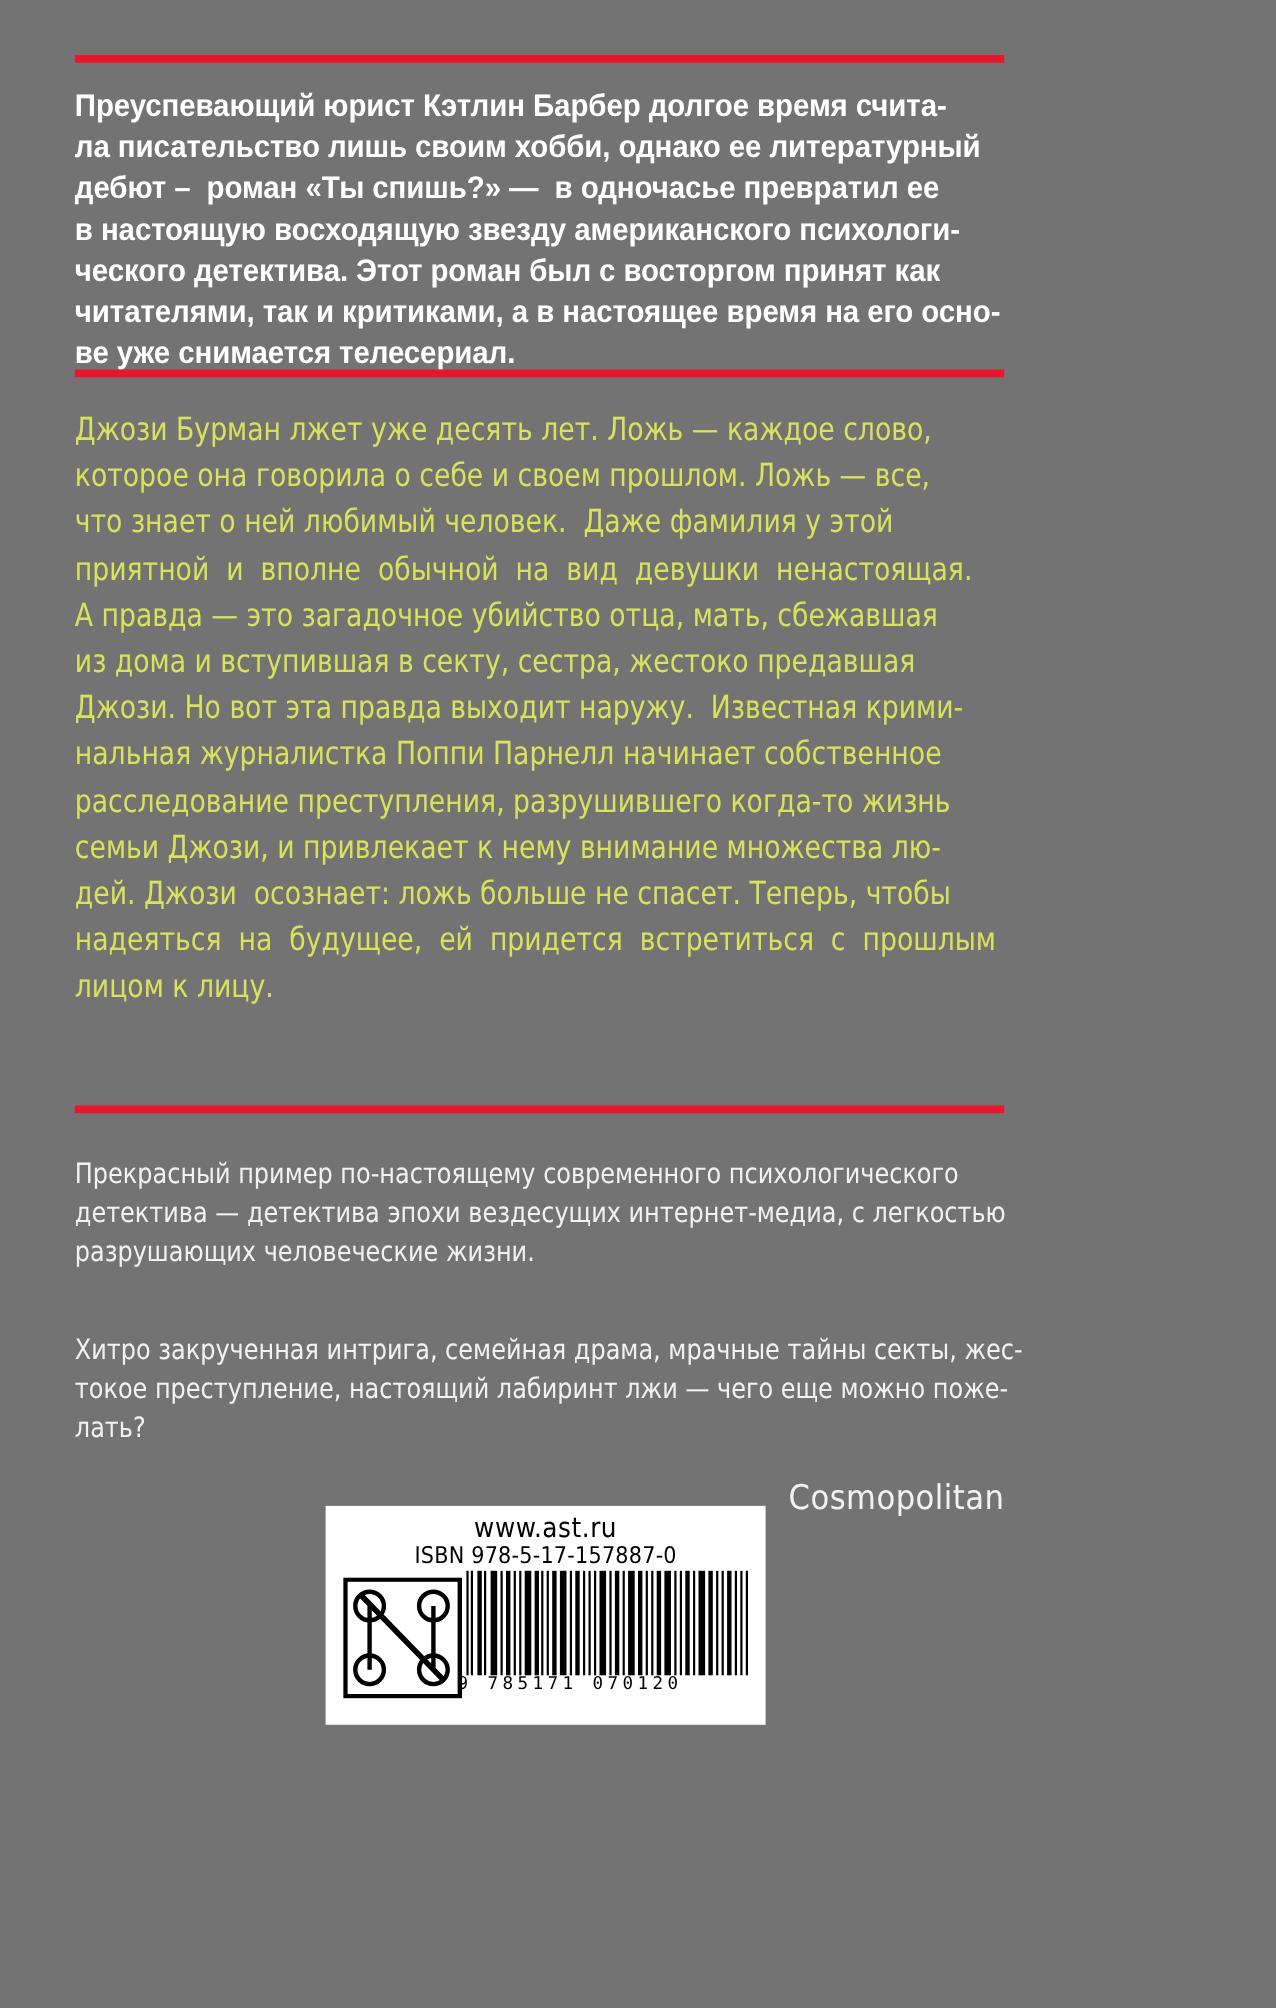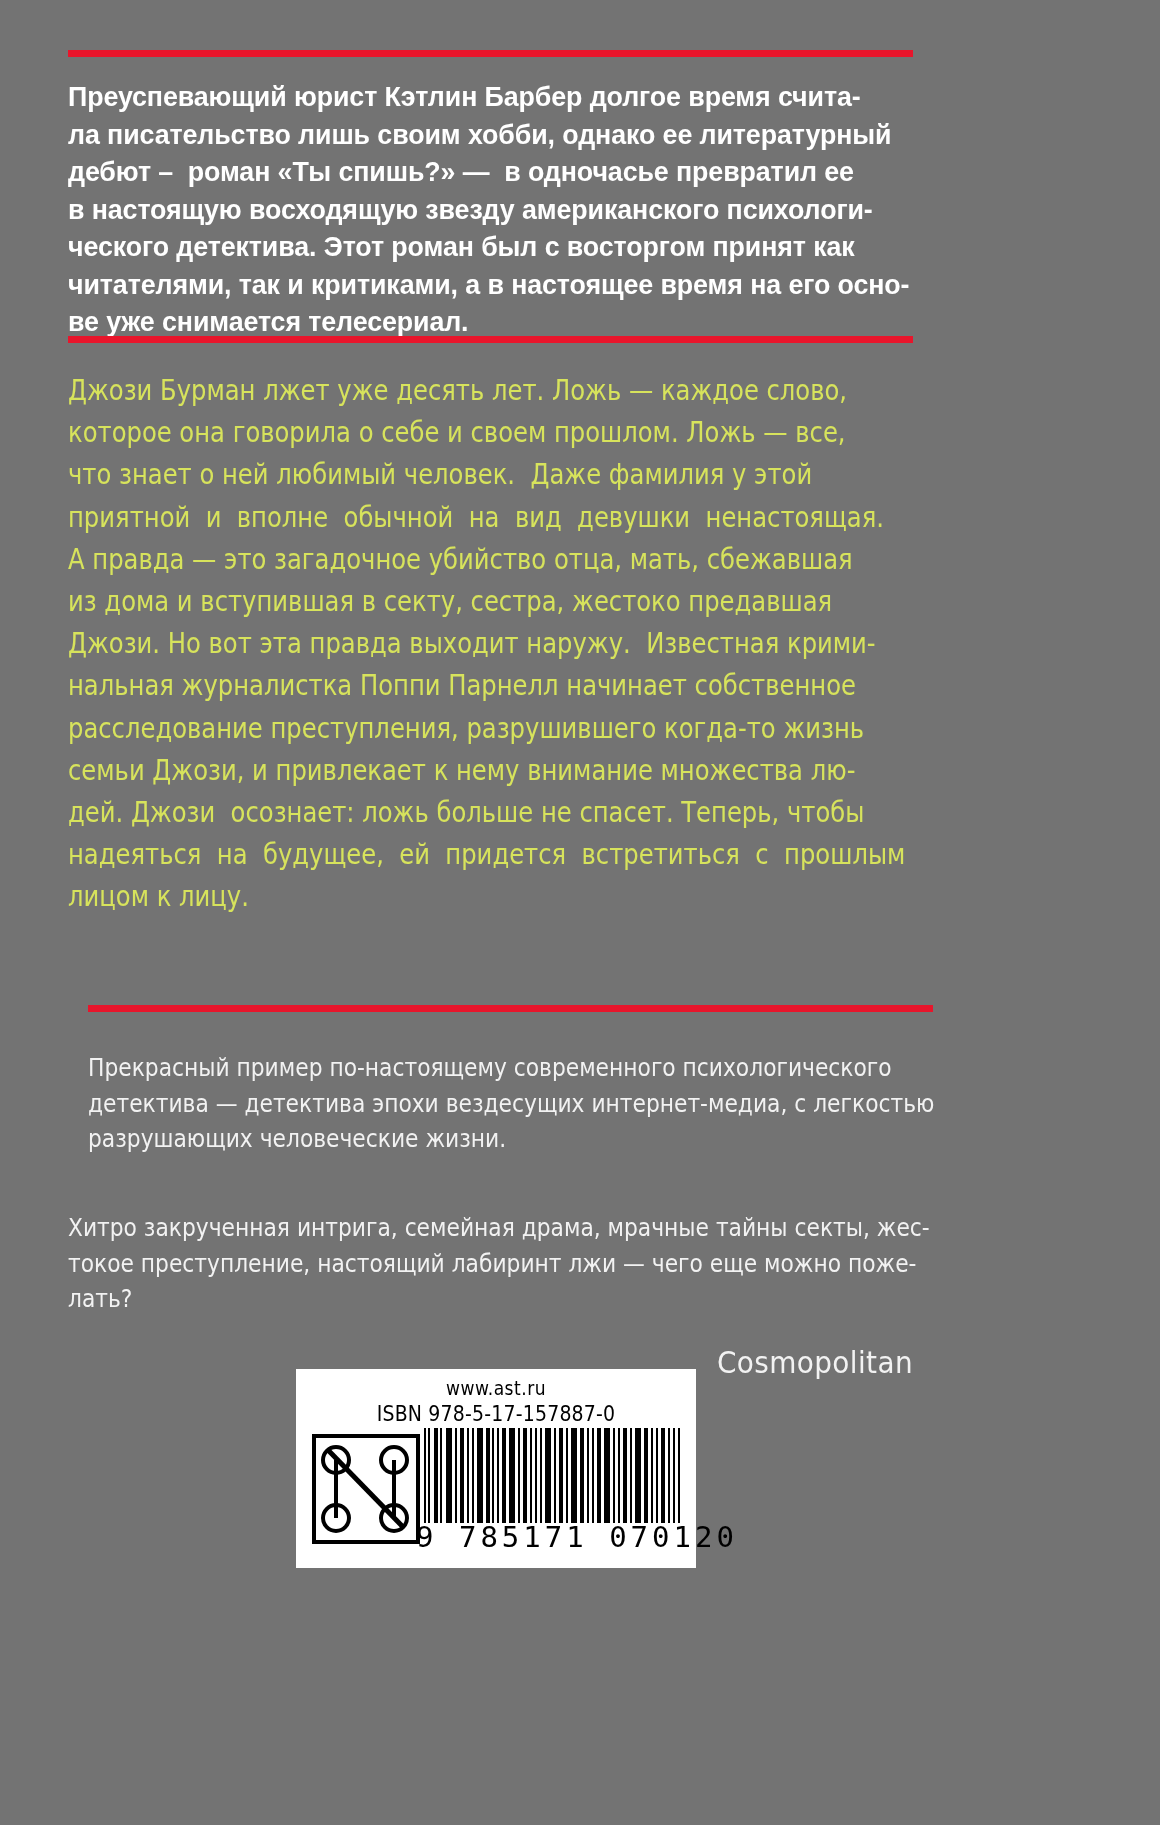--- a/index.html
+++ b/index.html
@@ -55,21 +55,21 @@
     font-weight:normal;
     text-align:justify;
     font-family:"DejaVu Sans Condensed","Liberation Sans",sans-serif;
     transform:scaleX(0.93);
     transform-origin:left top;
     width:908px;
   }
   .para-green .ln{ display:block; white-space:pre; }
 
   
-  #sec-booklist{ top:1005px;margin-left:20px; }
+  #sec-booklist{ top:1005px; }
   #sec-booklist .rule{ margin-bottom:38px; }
   .para-quote{
     color:#f2f2f2;
     font-size:25.5px;
     line-height:35.5px;
     font-weight:normal;
     font-family:"DejaVu Sans Condensed","Liberation Sans",sans-serif;
     transform:scaleX(0.95);
     transform-origin:left top;
     width:890px;
@@ -115,21 +115,21 @@
     width:400px;
     height:199px;
     background:#ffffff;
   }
   .bc-head{
     text-align:center;
     color:#000;
     font-family:"DejaVu Sans Condensed","Liberation Sans",sans-serif;
   }
   .bc-url{
-    font-size:19px;
+    font-size:25px;
     line-height:27px;
     padding-top:6px;
     letter-spacing:0.5px;
     text-align:center;
   }
   .bc-isbn{
     font-size:21px;
     line-height:24px;
     letter-spacing:0.2px;
   }
@@ -162,21 +162,21 @@
     top:0;
     background:#000;
     height:95px;
     display:block;
   }
   .ean .digits{
     position:absolute;
     left:0; top:92px;
     width:270px;
     font-family:"DejaVu Sans Mono","Liberation Mono",monospace;
-    font-size:29px;
+    font-size:16px;
     letter-spacing:4px;
     color:#000;
     white-space:pre;
   }
 </style>
 </head>
 <body>
 
 <div class="page">
 

